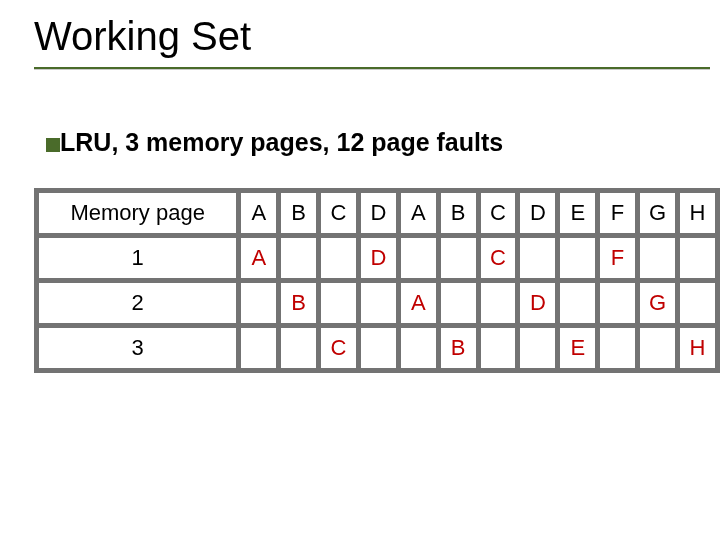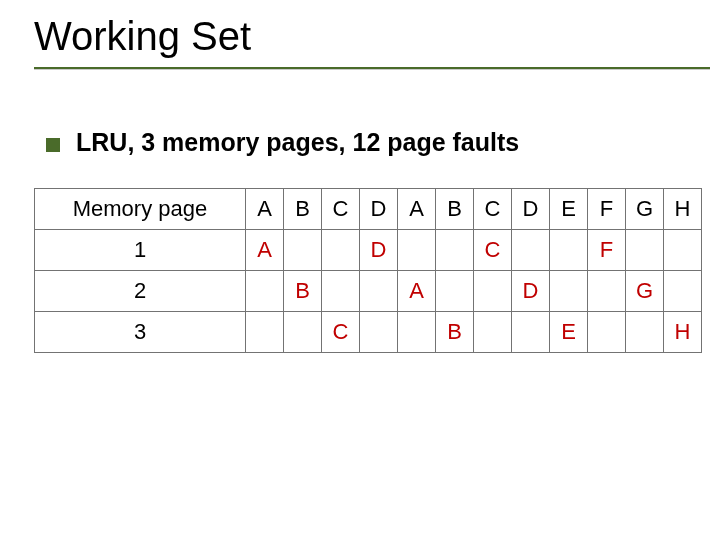--- a/index.html
+++ b/index.html
@@ -33,42 +33,41 @@
     border-top: 2px solid #4a6b2a;
     margin-top: 2px;
     box-shadow: 0 1px 0 #c9c9c9;
   }
   .bullet-line {
     position: absolute;
     left: 46px;
     top: 128px;
     display: flex;
     align-items: center;
-    gap: 16px;
   }
   .bullet-sq {
     width: 14px;
     height: 14px;
     background: #4a6b2a;
     flex: 0 0 auto;
     margin-top: 4px;
   }
   .bullet-text {
     font-size: 25px;
     font-weight: 700;
     color: #000;
   }
   .tbl {
     position: absolute;
     left: 34px;
     top: 188px;
     border-collapse: collapse;
   }
   .tbl td, .tbl th {
-    border: 1px solid #737373;
+    border: 5px solid #737373;
     height: 40px;
     text-align: center;
     vertical-align: middle;
     font-size: 22px;
     font-weight: 400;
     padding: 0;
   }
   .tbl th {
     font-weight: 400;
   }

